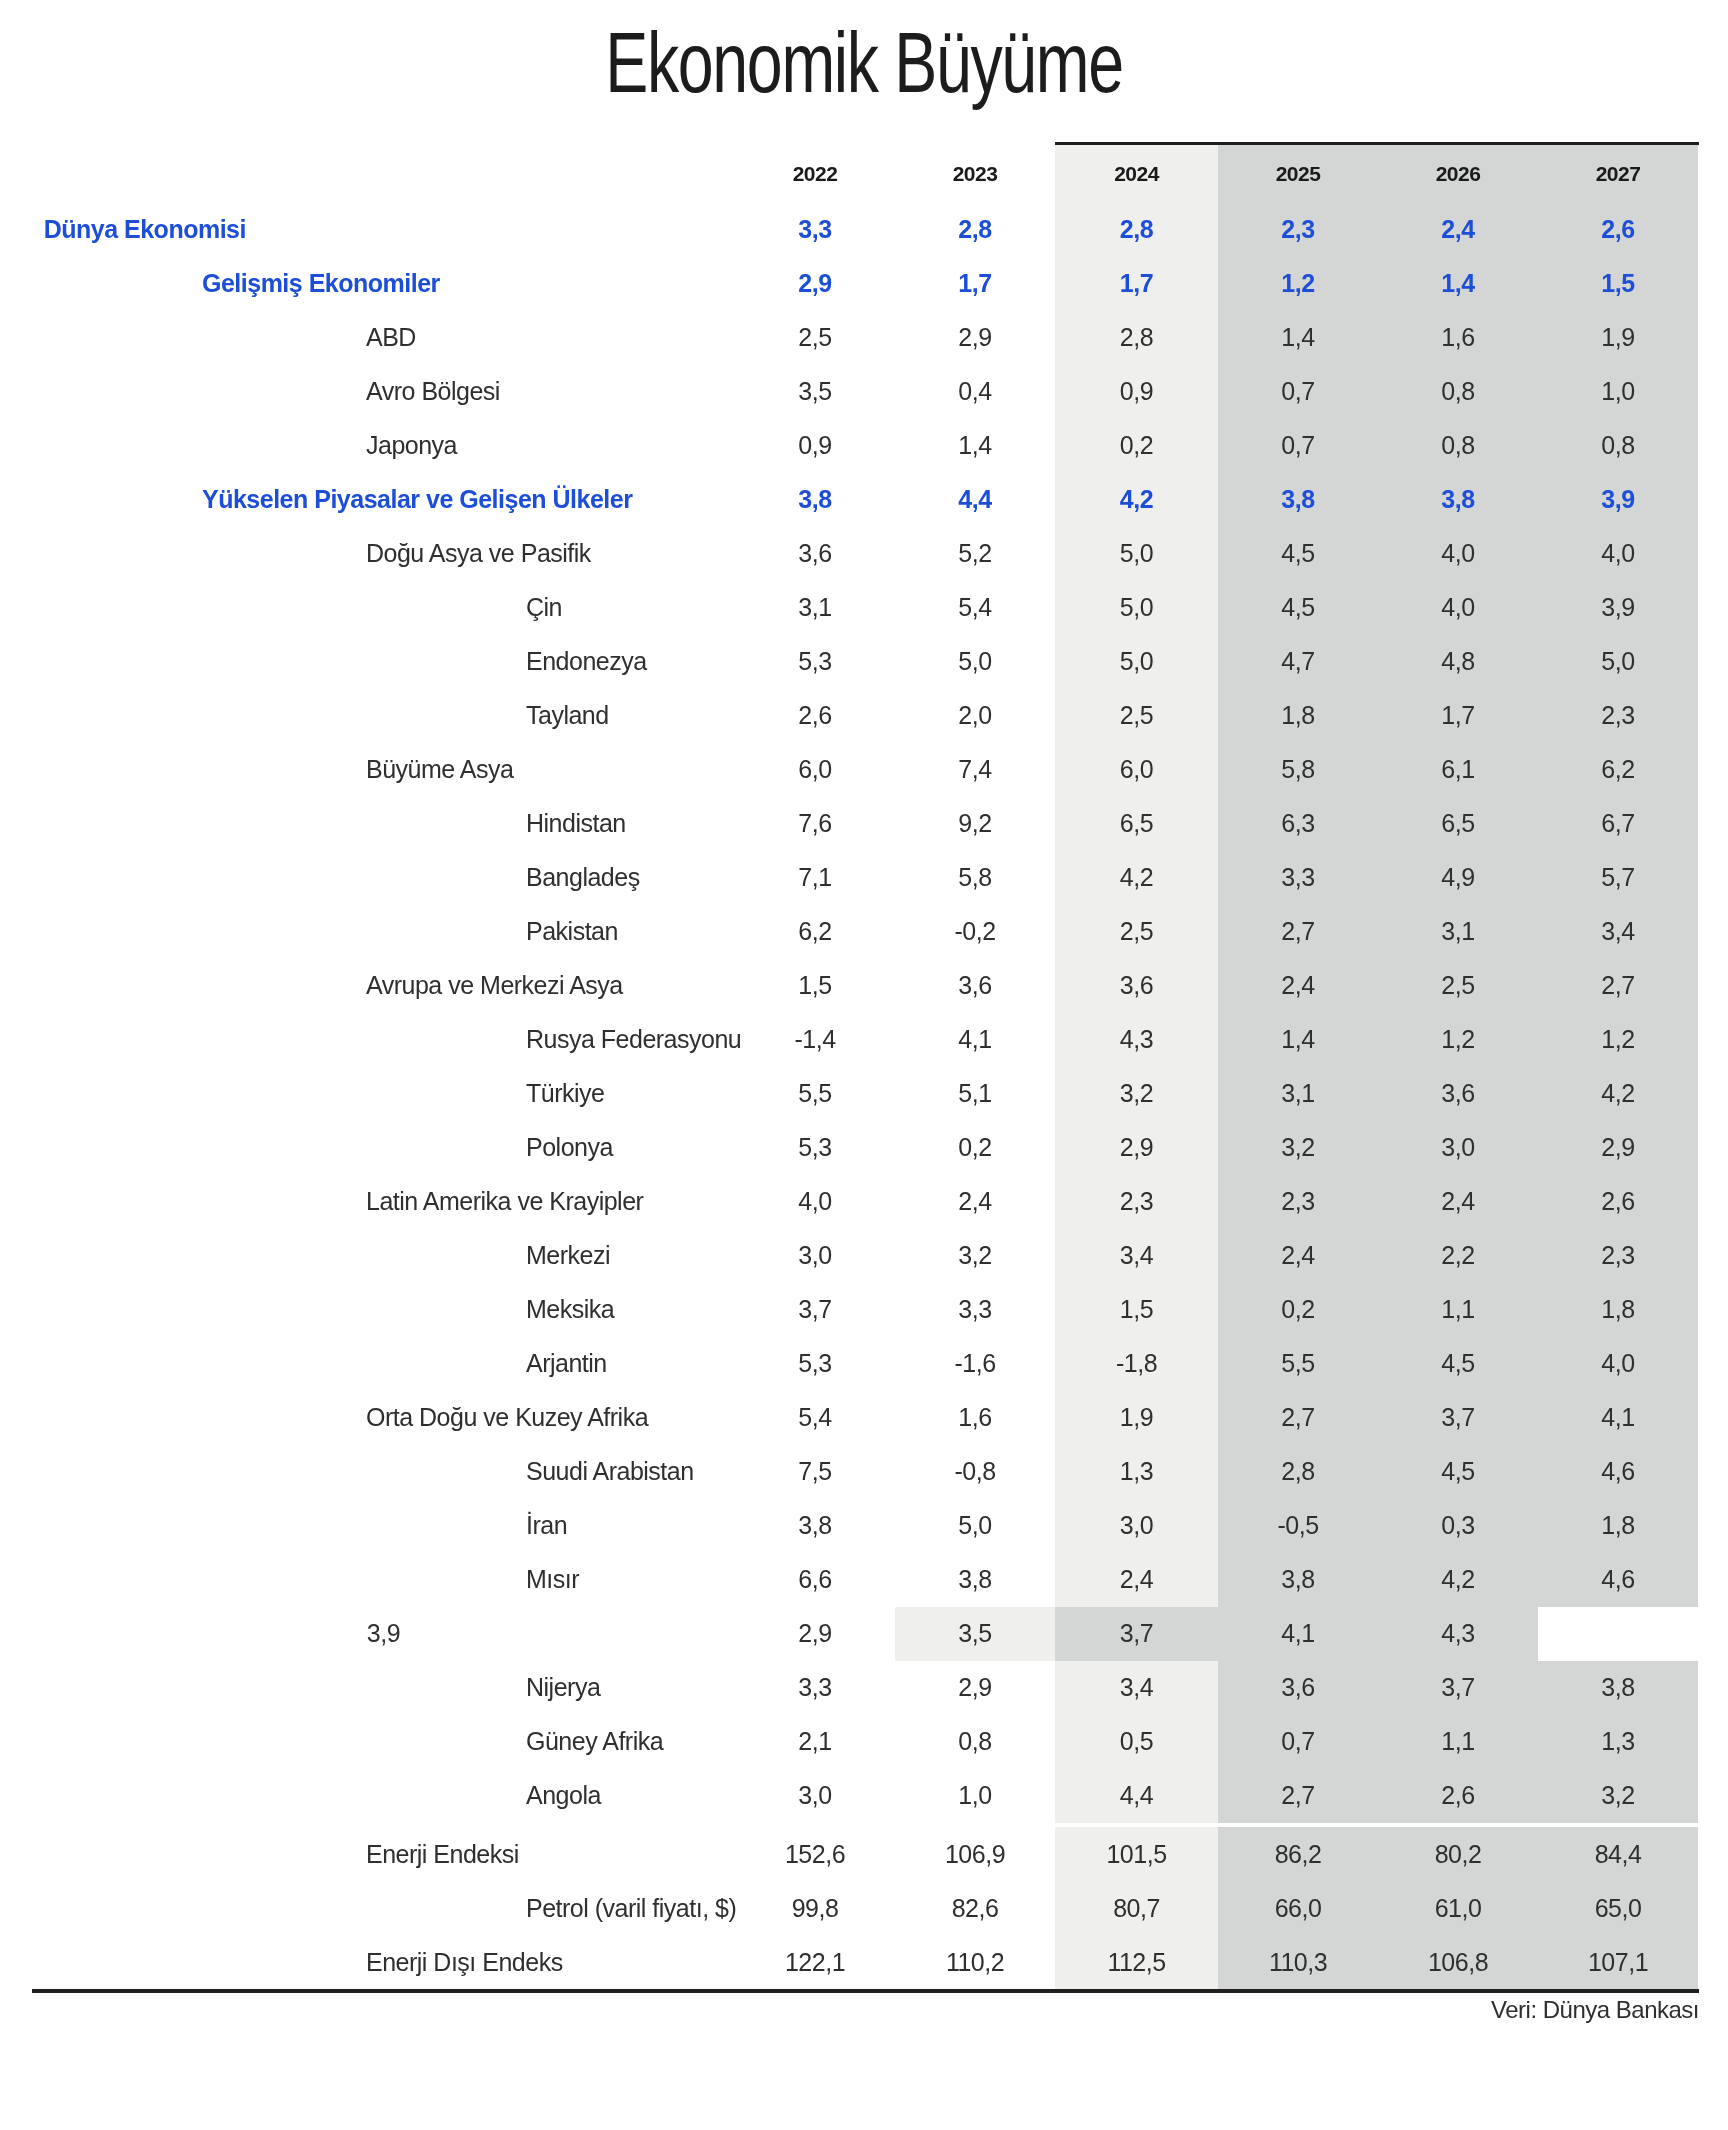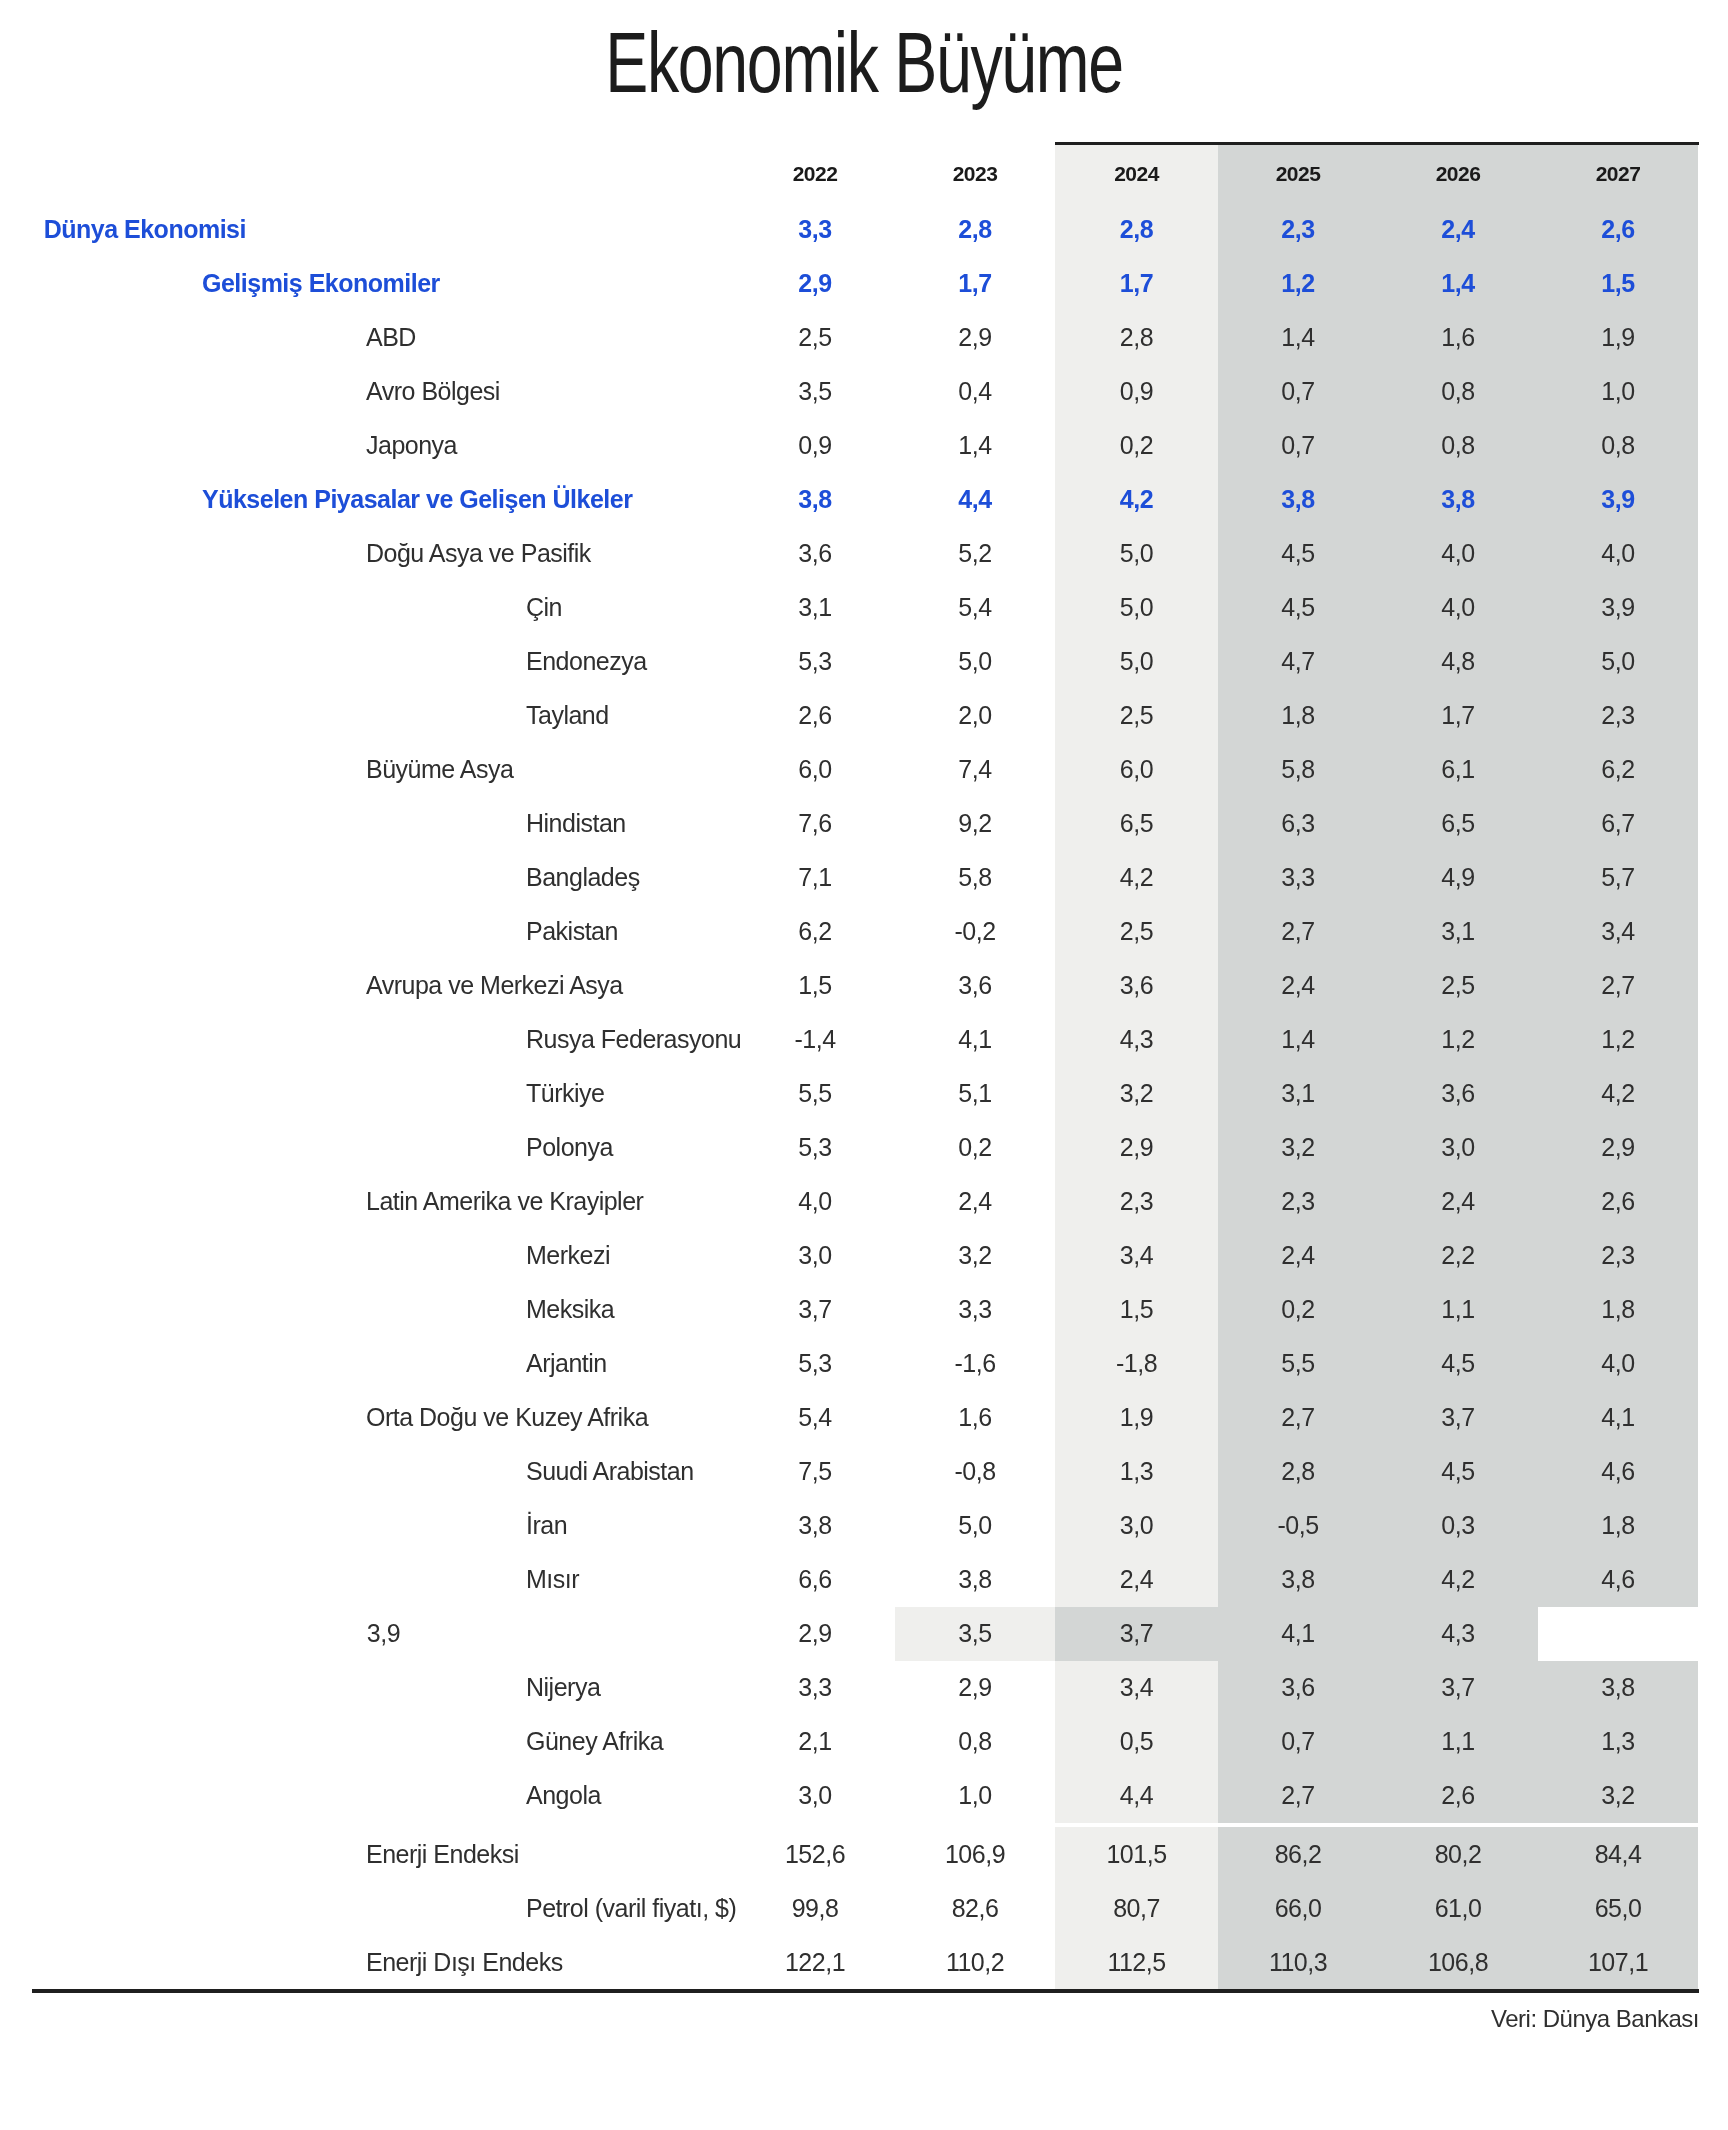--- a/index.html
+++ b/index.html
@@ -50,21 +50,21 @@
   .i3{padding-left:494px;}
   .band-light{background:#efefed;}
   .band-dark{background:#d3d6d5;}
   .section-row{
     display:grid;grid-template-columns:1667px;height:54px;align-items:center;
     font-size:25px;font-weight:700;color:#1a1a1a;letter-spacing:-0.5px;
   }
   .spacer{height:4.5px;}
   .bottomline{height:3.6px;background:#1f1f1f;width:1667px;}
   .source{
-    margin-top:12px;
+    margin-top:3px;
     text-align:right;
     font-size:24px;color:#2f2f2f;
     letter-spacing:-0.5px;
   }
 </style>
 </head>
 <body>
 
 <div class="page">
   <h1 class="title">Ekonomik Büyüme</h1>

